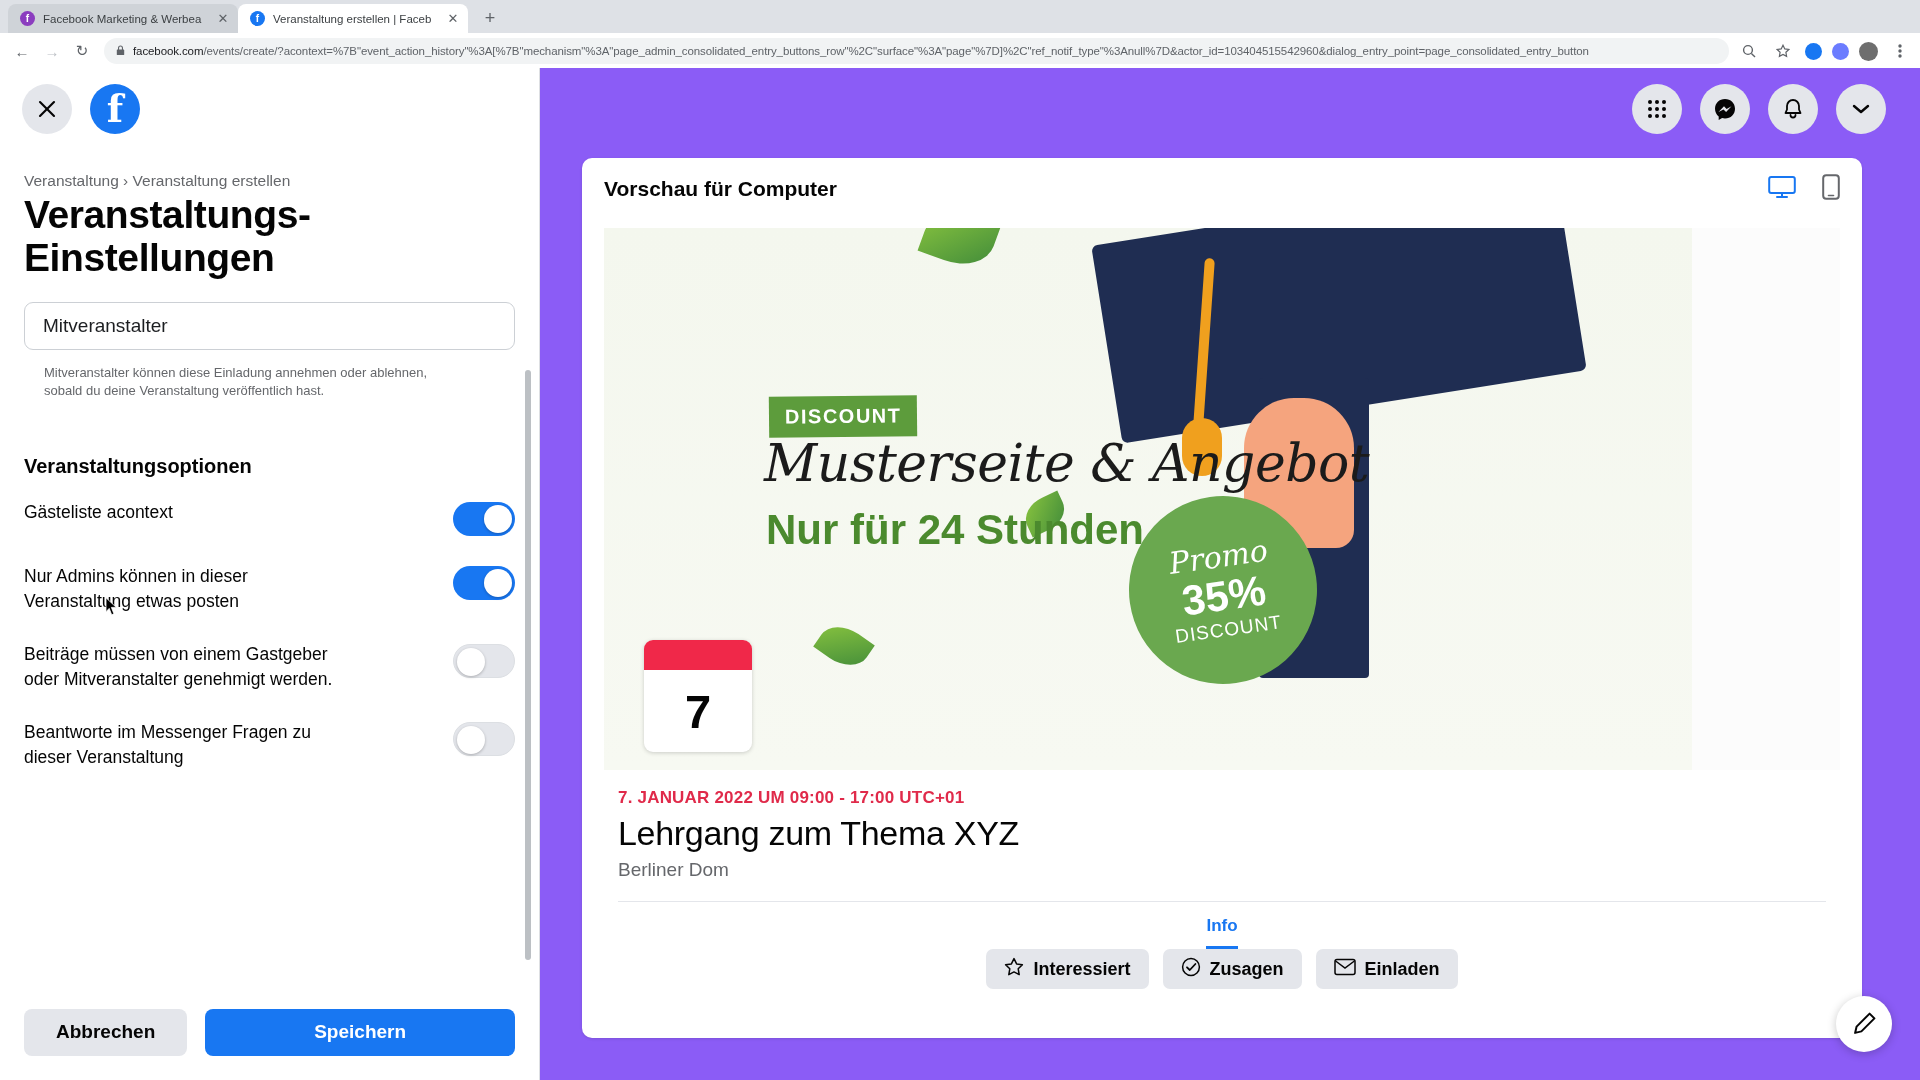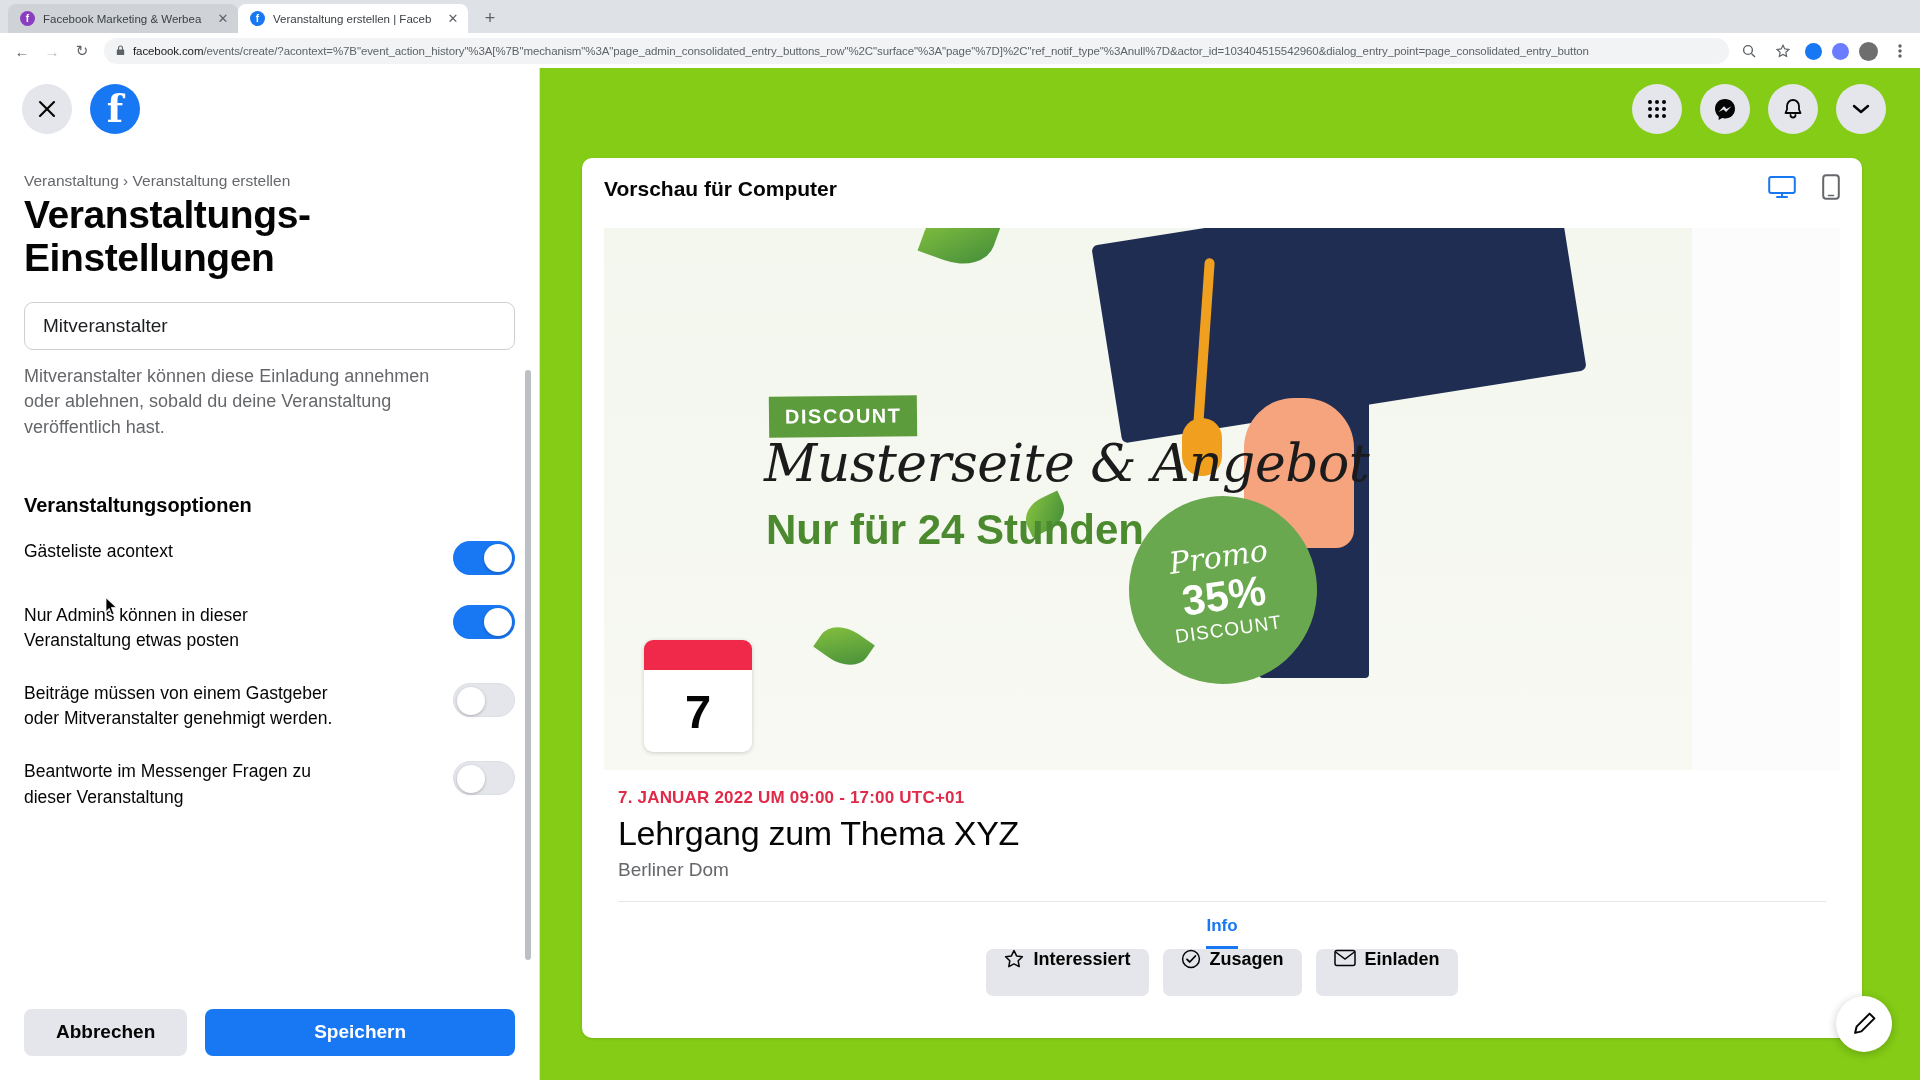--- a/index.html
+++ b/index.html
@@ -140,22 +140,22 @@
     font-size: 39px; font-weight: bold; color: #050505;
     line-height: 1.1; letter-spacing: -0.4px; margin-bottom: 22px;
   }
   .field-box {
     border: 1px solid #ccd0d5; border-radius: 9px;
     height: 48px; display: flex; align-items: center;
     padding: 0 18px; background: #fff;
   }
   .field-box .fv { font-size: 19px; color: #1c1e21; }
   .helper {
-    font-size: 18px; color: #65676b; line-height: 1.42;
-    margin-top: 14px; max-width: 420px;
+    font-size: 13px; color: #65676b; line-height: 1.42;
+    margin-top: 14px; max-width: 420px; margin-left: 20px;
   }
   .section-title {
     font-size: 20px; font-weight: bold; color: #050505;
     margin-top: 54px; margin-bottom: 22px;
   }
   .opt-row {
     display: flex; align-items: flex-start; justify-content: space-between;
     gap: 18px; margin-bottom: 28px;
   }
   .opt-label {
@@ -186,21 +186,21 @@
   }
   .btn {
     height: 47px; border-radius: 8px; font-size: 19px; font-weight: bold;
     display: flex; align-items: center; justify-content: center;
   }
   .btn-secondary { background: #e4e6eb; color: #050505; padding: 0 32px; }
   .btn-primary { background: #1877f2; color: #fff; flex: 1 1 auto; }
 
   
   .right-panel {
-    flex: 1 1 auto; height: 1012px; background: #84cc16; position: relative;
+    flex: 1 1 auto; height: 1012px; background: #8b5cf6; position: relative;
   }
   .rp-topbar {
     height: 82px; display: flex; align-items: center; justify-content: flex-end;
     padding: 0 34px; gap: 18px;
   }
   .circ-btn {
     width: 50px; height: 50px; border-radius: 50%; background: #e4e6eb;
     display: flex; align-items: center; justify-content: center;
     color: #050505;
   }
@@ -311,22 +311,22 @@
     display: flex; align-items: center; justify-content: space-between;
     padding: 14px 36px 0 36px;
     flex-direction: column;
   }
   .ev-tab {
     font-size: 17px; font-weight: bold; color: #1877f2;
     padding-bottom: 10px; border-bottom: 3px solid #1877f2;
   }
   .ev-actions { display: flex; align-items: center; gap: 14px; }
   .ev-btn {
-    height: 47px; background: #e4e6eb; border-radius: 7px;
-    display: flex; gap: 9px; padding: 0 18px;
+    height: 40px; background: #e4e6eb; border-radius: 7px;
+    display: flex; align-items: center; gap: 9px; padding: 0 18px;
     font-size: 18px; font-weight: bold; color: #050505; white-space: nowrap;
   }
 
   .fab {
     position: absolute; right: 28px; bottom: 28px;
     width: 56px; height: 56px; border-radius: 50%;
     background: #ffffff; box-shadow: 0 2px 10px rgba(0,0,0,.22);
     display: flex; align-items: center; justify-content: center;
   }
 

